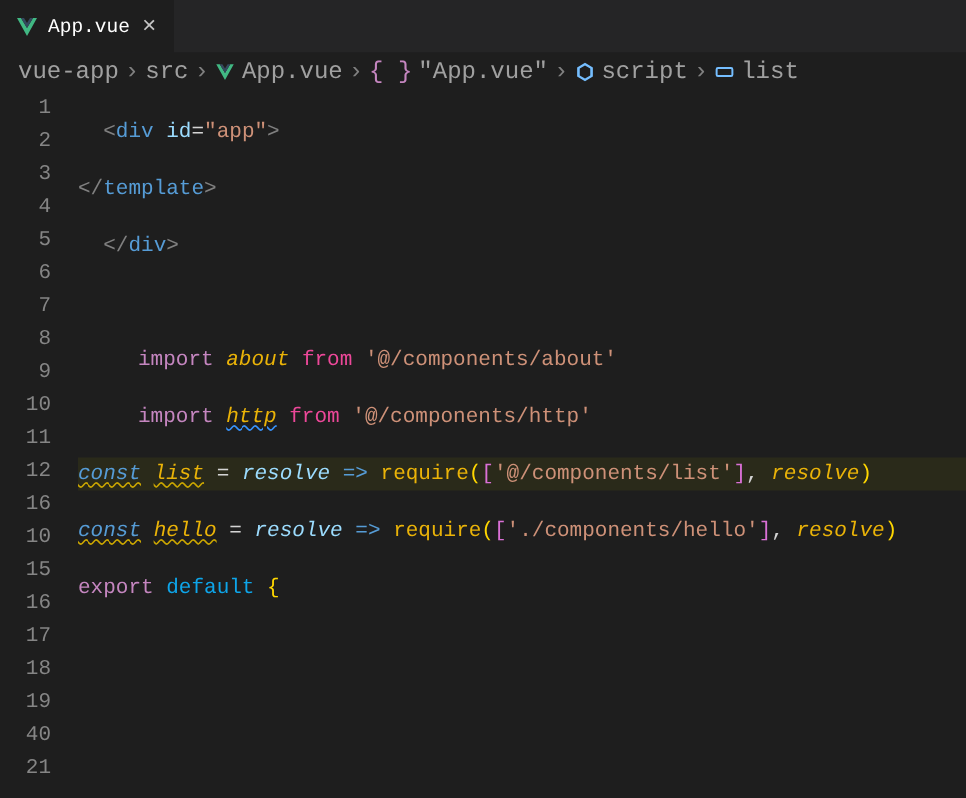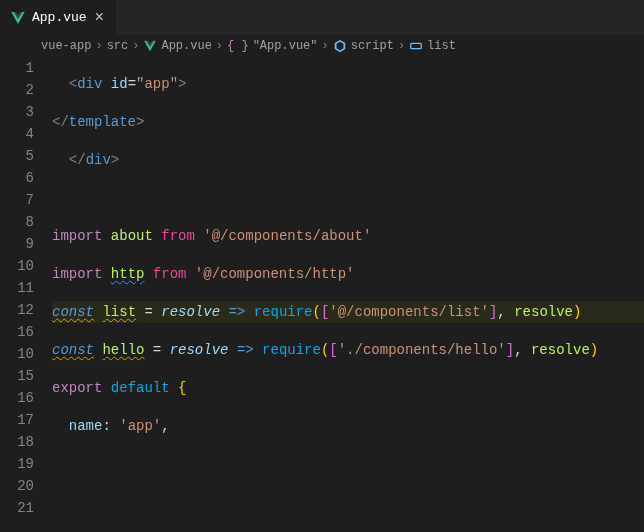--- a/index.html
+++ b/index.html
@@ -2,41 +2,41 @@
 <html><head>
 <meta charset="utf-8">
 <style>
 * { margin:0; padding:0; box-sizing:border-box; }
 body { background:#1e1e1e; font-family:Consolas,'Courier New',monospace; font-size:14px; color:#d4d4d4; width:644px; height:532px; overflow:hidden; }
 .tab-bar { background:#252526; display:flex; height:35px; }
 .tab { background:#1e1e1e; display:flex; align-items:center; padding:0 10px; gap:6px; height:35px; }
 .tab .vue-icn { width:16px; height:16px; }
 .tab-label { color:#ffffff; font-size:13px; }
 .tab-close { color:#c5c5c5; font-size:16px; padding:0 2px; }
-.breadcrumbs { display:flex; align-items:center; padding:4px 12px; font-size:12px; color:#a0a0a0; background:#1e1e1e; gap:4px; flex-wrap:wrap;margin-left:29px; }
+.breadcrumbs { display:flex; align-items:center; padding:4px 12px; font-size:16px; color:#a0a0a0; background:#1e1e1e; gap:4px; flex-wrap:wrap; }
 .bc-sep { color:#808080; }
 .bc-item { display:flex; align-items:center; gap:4px; }
 .bc-braces { color:#c586c0; }
 .editor { display:flex; background:#1e1e1e; }
 .gutter { width:52px; text-align:right; padding-right:18px; color:#858585; user-select:none; }
 .gutter div, .code-line { height:22px; line-height:22px; }
 .code { flex:1; white-space:pre; position:relative; }
 .hl-line { background:#2a2a1a; }
 .c-tag { color:#808080; }
 .c-tagname { color:#569cd6; }
 .c-attr { color:#9cdcfe; }
 .c-str { color:#ce9178; }
 .c-eq { color:#d4d4d4; }
-.c-kw-import { color:#c586c0; }
+.c-kw-import { color:#c586c0;margin-left:40px; }
 .c-kw-from { color:#ec4899; }
 .c-kw-const { color:#569cd6; font-style:italic; }
 .c-kw-export { color:#c586c0; }
 .c-kw-default { color:#0ea5e9; }
-.c-var { color:#bef264; }
-.c-fn { color:#0ea5e9; }
+.c-var { color:#eab308;font-style:italic; }
+.c-fn { color:#eab308; }
 .c-param { color:#9cdcfe; font-style:italic; }
 .c-arrow { color:#569cd6; font-style:italic; }
 .c-brace { color:#ffd700; }
 .c-brace2 { color:#da70d6; }
 .c-punc { color:#d4d4d4; }
 .c-prop { color:#9cdcfe; }
 .wavy { text-decoration:underline wavy #cca700; text-decoration-thickness:1px; text-underline-offset:2px; }
 .wavy-blue { text-decoration:underline wavy #3794ff; text-decoration-thickness:1px; text-underline-offset:2px; }
 svg { display:inline-block; vertical-align:middle; }
 </style>
@@ -101,34 +101,33 @@
       <div>10</div>
       <div>11</div>
       <div>12</div>
       <div>16</div>
       <div>10</div>
       <div>15</div>
       <div>16</div>
       <div>17</div>
       <div>18</div>
       <div>19</div>
-      <div>20</div>
+      <div>40</div>
       <div>21</div>
   </div>
   <div class="code">
 <div class="code-line">  <span class="c-tag">&lt;</span><span class="c-tagname">div</span> <span class="c-attr">id</span><span class="c-eq">=</span><span class="c-str">"app"</span><span class="c-tag">&gt;</span></div>
 <div class="code-line"><span class="c-tag">&lt;/</span><span class="c-tagname">template</span><span class="c-tag">&gt;</span></div>
 <div class="code-line">  <span class="c-tag">&lt;/</span><span class="c-tagname">div</span><span class="c-tag">&gt;</span></div>
 <div class="code-line"></div>
 <div class="code-line"><span class="c-kw-import">import</span> <span class="c-var">about</span> <span class="c-kw-from">from</span> <span class="c-str">'@/components/about'</span></div>
 <div class="code-line"><span class="c-kw-import">import</span> <span class="c-var wavy-blue">http</span> <span class="c-kw-from">from</span> <span class="c-str">'@/components/http'</span></div>
 <div class="code-line hl-line"><span class="c-kw-const wavy">const</span> <span class="c-var wavy">list</span> <span class="c-punc">=</span> <span class="c-param">resolve</span> <span class="c-arrow">=&gt;</span> <span class="c-fn">require</span><span class="c-brace">(</span><span class="c-brace2">[</span><span class="c-str">'@/components/list'</span><span class="c-brace2">]</span><span class="c-punc">, </span><span class="c-var">resolve</span><span class="c-brace">)</span></div>
 <div class="code-line"><span class="c-kw-const wavy">const</span> <span class="c-var wavy">hello</span> <span class="c-punc">=</span> <span class="c-param">resolve</span> <span class="c-arrow">=&gt;</span> <span class="c-fn">require</span><span class="c-brace">(</span><span class="c-brace2">[</span><span class="c-str">'./components/hello'</span><span class="c-brace2">]</span><span class="c-punc">, </span><span class="c-var">resolve</span><span class="c-brace">)</span></div>
 <div class="code-line"><span class="c-kw-export">export</span> <span class="c-kw-default">default</span> <span class="c-brace">{</span></div>
-<div class="code-line">  <span class="c-prop">name</span><span class="c-punc">: </span><span class="c-str">'app'</span><span class="c-punc">,</span></div>
 <div class="code-line">  </div>
 
 
 
 
 
 
 
 
   </div>

